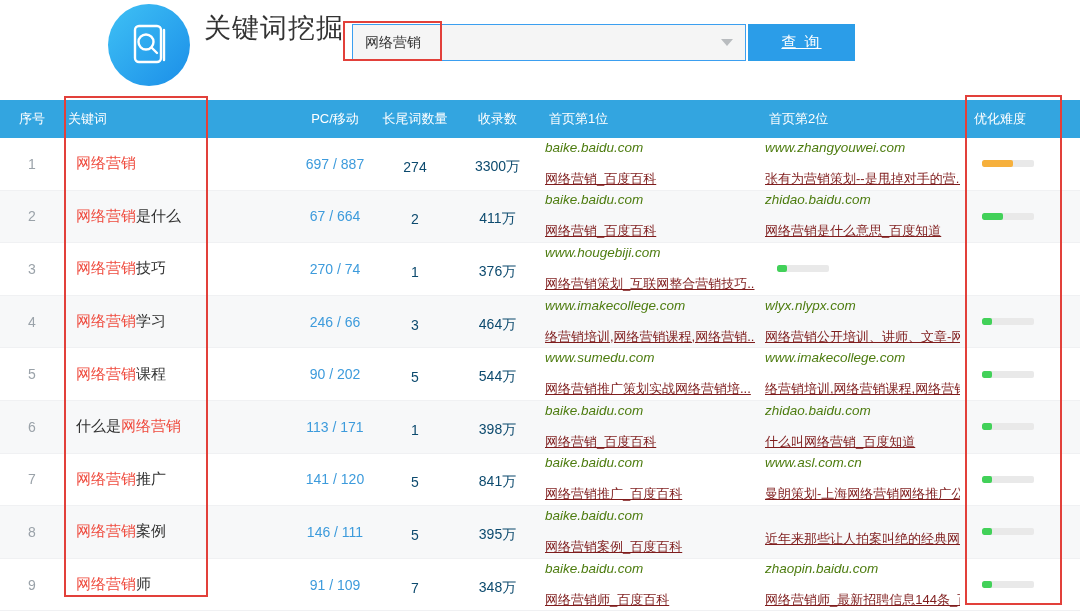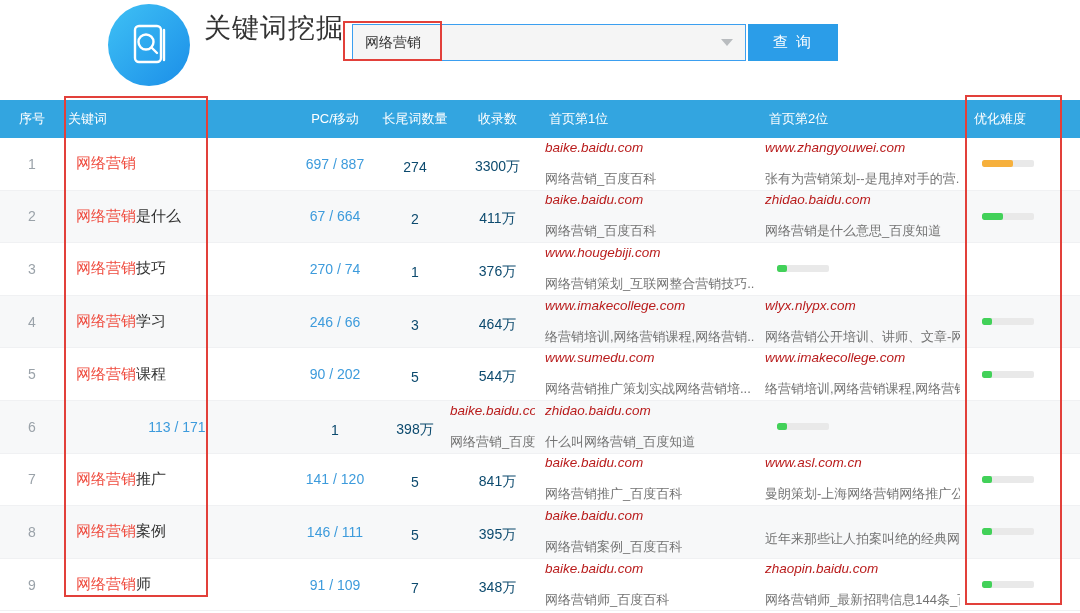--- a/index.html
+++ b/index.html
@@ -22,23 +22,24 @@
     position:absolute; left:352px; top:24px; width:394px; height:37px;
     border:1px solid #3b9ff0; background:#f5f5f5;
     display:flex; align-items:center; padding:0 12px;
   }
   .search-value { font-size:14px; color:#333; flex:1; }
   .caret-down {
     width:0; height:0; border-left:6px solid transparent; border-right:6px solid transparent;
     border-top:7px solid #b9bcbf; cursor:pointer;
   }
   .query-btn {
-    position:absolute; left:748px; top:24px; width:90px; height:37px;
+    position:absolute; left:748px; top:24px; width:107px; height:37px;
     background:#2b9de8; color:#fff; font-size:15px; border:none; cursor:pointer;
     letter-spacing:2px;
+    text-decoration:underline;
   }
 
   
   .table { position:absolute; top:100px; left:0; width:1080px; }
   .thead, .tr {
     display:grid;
     grid-template-columns:64px 226px 90px 70px 95px 220px 205px 110px;
     align-items:center;
   }
   .thead {
@@ -49,22 +50,22 @@
   .th.left { padding-left:4px; text-align:left; }
   .tr { height:52.6px; border-bottom:1px solid #f0f1f3; background:#fff; }
   .tr:nth-child(even) { background:#f7f8f9; }
   .td { font-size:14px; }
   .c-idx { text-align:center; color:#9aa2a9; }
   .c-kw  { padding-left:12px; color:#333; font-size:15px; }
   .kw-red { color:#ef4b3e; }
   .c-pc  { text-align:center; color:#3d9bdc; cursor:pointer; }
   .c-num { text-align:center; color:#0c4a6e;margin-top:6px; }
   .c-serp { overflow:hidden; padding-right:10px; }
-  .serp-domain { font-style:italic; color:#b91c1c; font-size:13.5px; white-space:nowrap; overflow:hidden; }
-  .serp-title  { color:#737373; font-size:13px; margin-top:15px; white-space:nowrap; overflow:hidden; }
+  .serp-domain { font-style:italic; color:#4d7c0f; font-size:13.5px; white-space:nowrap; overflow:hidden; }
+  .serp-title  { color:#7f1d1d; font-size:13px; margin-top:15px; white-space:nowrap; overflow:hidden;text-decoration:underline; }
   .c-diff { padding-left:12px; }
   .bar-track { width:52px; height:7px; background:#e9e9e9; border-radius:2px; overflow:hidden; }
   .bar-fill  { height:100%; border-radius:2px; }
 
   
   .anno { position:absolute; border:2px solid #e2403a; pointer-events:none; }
   .anno-input { left:343px; top:21px;  width:99px;  height:40px; }
   .anno-kw    { left:64px;  top:96px;  width:144px; height:501px; }
   .anno-diff  { left:965px; top:95px;  width:97px;  height:510px; }
 </style>
@@ -204,20 +205,21 @@
     </div>
     <div class="td c-diff">
       <div class="bar-track">
         <div class="bar-fill" style="width: 20%; background: rgb(66, 209, 89);"></div>
       </div>
     </div>
   </div>
 
   <div class="tr">
     <div class="td c-idx">6</div>
+    <div class="td c-kw"><span>什么是</span><span class="kw-red">网络营销</span></div>
     <div class="td c-pc">113 / 171</div>
     <div class="td c-num">1</div>
     <div class="td c-num">398万</div>
     <div class="td c-serp">
       <div class="serp-domain">baike.baidu.com</div>
       <div class="serp-title">网络营销_百度百科</div>
     </div>
     <div class="td c-serp">
       <div class="serp-domain">zhidao.baidu.com</div>
       <div class="serp-title">什么叫网络营销_百度知道</div>

